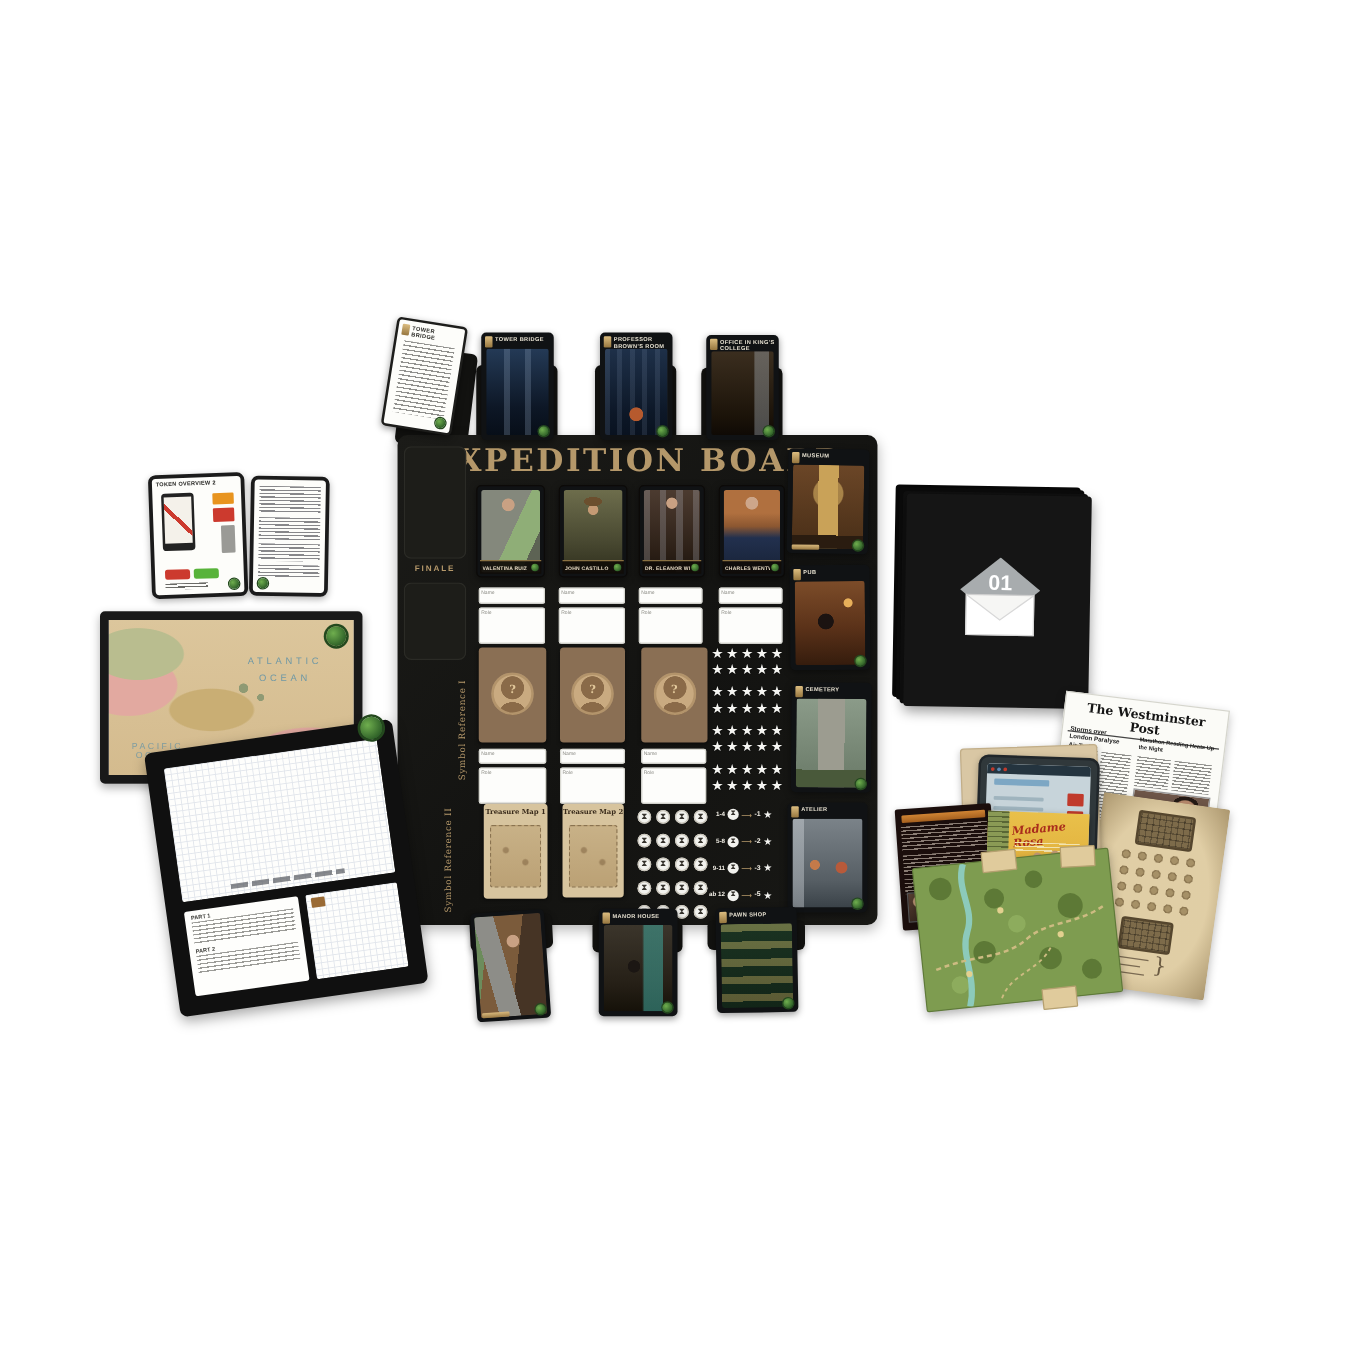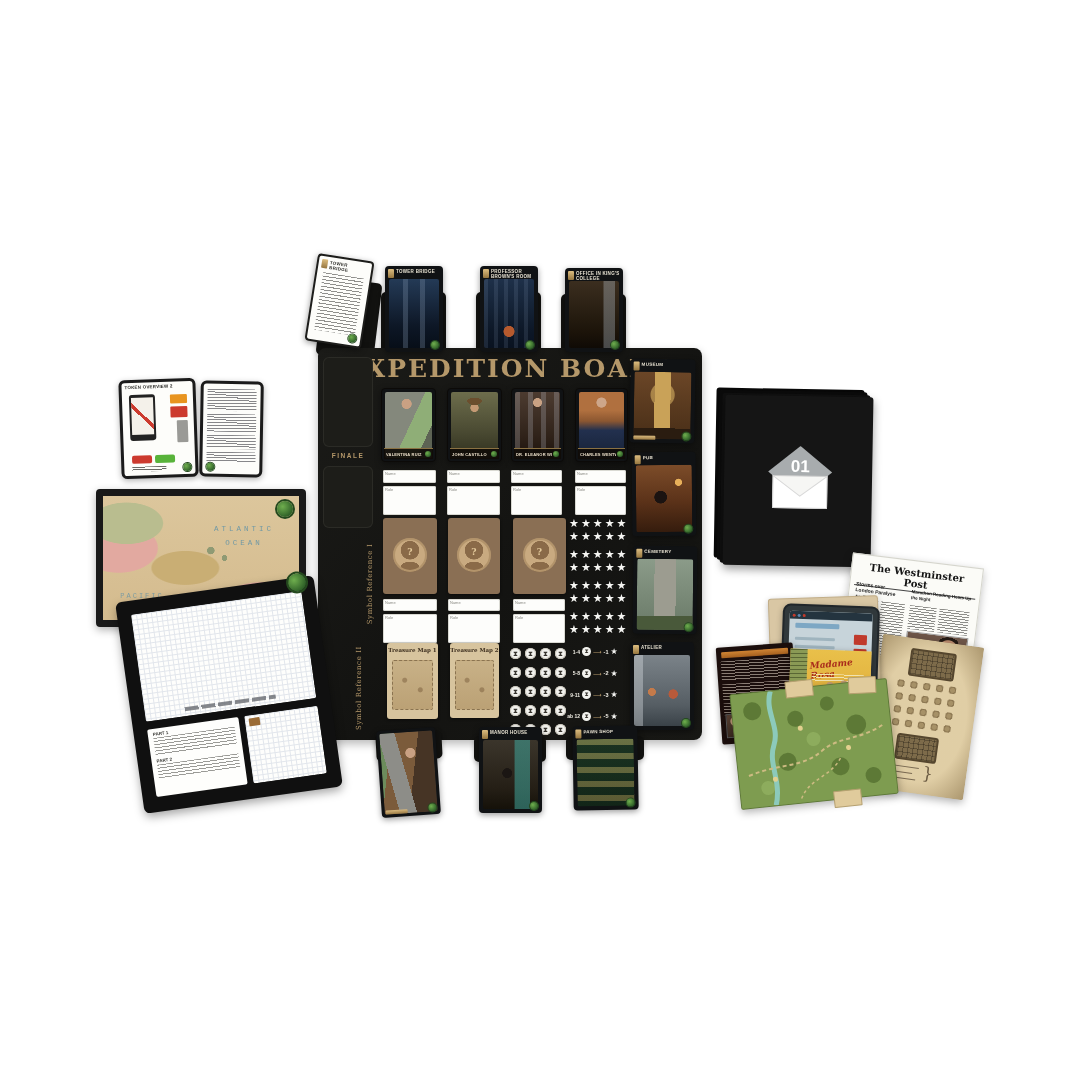--- a/index.html
+++ b/index.html
@@ -201,30 +201,30 @@
   .ov-gray{position:absolute;right:6px;top:39px;width:11px;height:22px;background:#9a9a96;border-radius:1px;}
   .ov-pill-r{position:absolute;left:8px;bottom:12px;width:20px;height:8px;background:#cc3a2e;border-radius:2px;}
   .ov-pill-g{position:absolute;left:31px;bottom:12px;width:20px;height:8px;background:#58b33a;border-radius:2px;}
   .ov-cap{position:absolute;left:8px;bottom:4px;width:34px;height:5px;
     background:repeating-linear-gradient(180deg,#6a6a66 0 1px,transparent 1px 2.6px);}
   #rl{left:200px;top:381px;width:57px;height:90px;transform:rotate(1deg);background:#fdfdfa;
     border:3px solid #1b1b1b;border-radius:6px;position:absolute;box-shadow:0 2px 6px rgba(0,0,0,.3);}
   .para{margin:3px 4px 0 4px;background:repeating-linear-gradient(180deg,#87878a 0 1px,transparent 1px 2.8px);}
   #rl .dot{left:4px;right:auto;}
 
-  #wmap{position:absolute;left:96px;top:489px;width:210px;height:138px;border:7px solid #191919;
+  #wmap{position:absolute;left:80px;top:489px;width:210px;height:138px;border:7px solid #191919;
     border-radius:4px;box-sizing:border-box;box-shadow:0 3px 8px rgba(0,0,0,.3);background:
       radial-gradient(ellipse 60px 34px at 12% 22%,#b9bd8f 0 60%,transparent 62%),
       radial-gradient(ellipse 70px 44px at 8% 42%,#e2a9a0 0 55%,transparent 57%),
       radial-gradient(ellipse 90px 50px at 82% 92%,#e2a9a0 0 55%,transparent 57%),
       radial-gradient(ellipse 60px 30px at 42% 58%,#c9ae74 0 55%,transparent 58%),
       radial-gradient(circle 4px at 55% 44%,#8f9a74 0 90%,transparent 100%),
       radial-gradient(circle 3px at 62% 50%,#8f9a74 0 90%,transparent 100%),
       radial-gradient(circle 3px at 48% 48%,#8f9a74 0 90%,transparent 100%),
-      linear-gradient(#dcc69c,#d4bb8e); font-family: Liberation Mono, monospace;}
+      linear-gradient(#dcc69c,#d4bb8e);}
   .ocean-label{position:absolute;color:#6f98a5;letter-spacing:3px;font-size:7.5px;text-align:center;}
   #lbl-atl{right:12px;top:26px;width:86px;line-height:1.9;}
   #lbl-pac{left:4px;bottom:12px;width:70px;letter-spacing:2px;font-size:7px;opacity:.85;}
   .biglogo{position:absolute;width:16px;height:16px;border-radius:50%;
     background:radial-gradient(circle at 35% 35%,#6fae4e,#2f6128 72%);box-shadow:0 0 0 2px #24491e;}
   #wmap .biglogo{right:6px;top:5px;}
 
   #npad{position:absolute;left:129px;top:588px;width:200px;height:213px;transform:rotate(-8deg);
     background:#101010;border-radius:6px;box-shadow:0 4px 10px rgba(0,0,0,.35);}
   .gridpaper{background:#fefefc;background-image:

